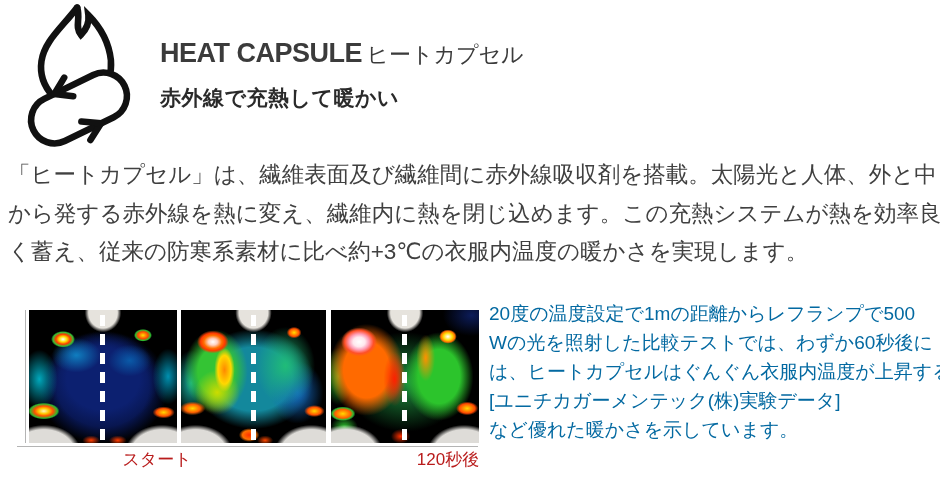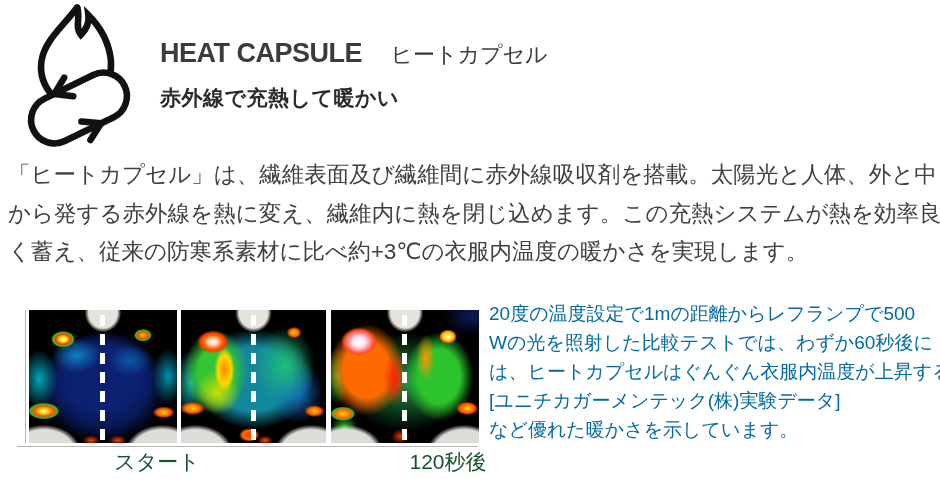--- a/index.html
+++ b/index.html
@@ -6,21 +6,21 @@
   html,body { background:#fff; }
   .page {
     position:relative; width:940px; height:479px; background:#ffffff;
     font-family:"Liberation Sans","DejaVu Sans",sans-serif; overflow:hidden;
   }
 
   
   .flame-icon-box { position:absolute; left:16px; top:2px; width:126px; height:152px; }
   .title-row { position:absolute; left:160px; top:38px; white-space:nowrap; }
   .title { font-size:27px; font-weight:700; color:#3b3b3b; letter-spacing:-0.5px; }
-  .title-kana { font-size:22px; font-weight:500; color:#3b3b3b; margin-left:24px; }
+  .title-kana { font-size:22px; font-weight:500; color:#3b3b3b; margin-left:0; }
   .subtitle { position:absolute; left:160px; top:84px; font-size:21px; font-weight:700;
               color:#2a2a2a; letter-spacing:0.5px; white-space:nowrap; }
 
   
   .description { position:absolute; left:8px; top:158px; width:930px; }
   .desc-line { font-size:22.5px; color:#404040; height:38.5px; line-height:34px;
                letter-spacing:0px; white-space:nowrap; }
 
   
   .exp-label { position:absolute; left:27px; top:286px; font-size:15px; color:#111; }
@@ -28,21 +28,21 @@
                  border-left:1px solid #b4b4b4; padding-left:3px; }
   .thermal { position:relative; width:148px; height:133px; background-color:#000;
              margin-right:4px; overflow:hidden; }
   .thermal.stage2 { width:145px; margin-right:5px; }
   .thermal.stage3 { margin-right:0; }
   .thermal::after {
     content:""; position:absolute; left:50%; top:5px; bottom:3px; width:5px; margin-left:-3px;
     background:repeating-linear-gradient(180deg,#ffffff 0 11px,rgba(0,0,0,0) 11px 19px);
   }
   .baseline { position:absolute; left:17px; top:446px; width:461px; height:1px; background:#b4b4b4; }
-  .caption { position:absolute; top:448px; font-size:21px; color:#14532d; text-align:center; }
+  .caption { position:absolute; top:448px; font-size:17px; color:#b91c1c; text-align:center; }
   .caption-1 { left:112px; width:90px; }
   .caption-2 { left:258px; width:90px;margin-top:35px; }
   .caption-3 { left:400px; width:96px; }
 
   
   .stage1 {
     background-image:
       radial-gradient(ellipse 13px 9px at 23% 22%, #ffffff 0%, #ffe000 30%, #ff3a00 55%, #34c034 78%, rgba(0,0,0,0) 92%),
       radial-gradient(ellipse 10px 7px at 77% 19%, #ffe000 0%, #ff4800 50%, #2eb82e 75%, rgba(0,0,0,0) 90%),
       radial-gradient(ellipse 17px 9px at 10% 76%, #fff8c0 0%, #ffc800 30%, #ff5000 55%, #2eb82e 80%, rgba(0,0,0,0) 92%),

